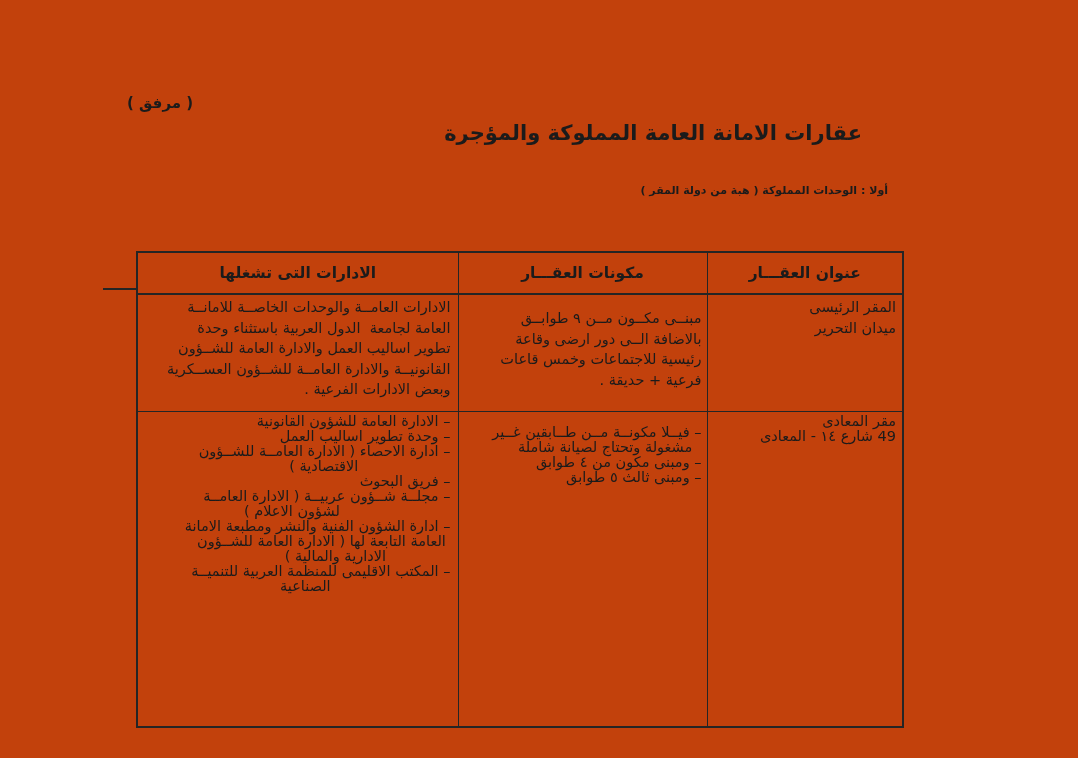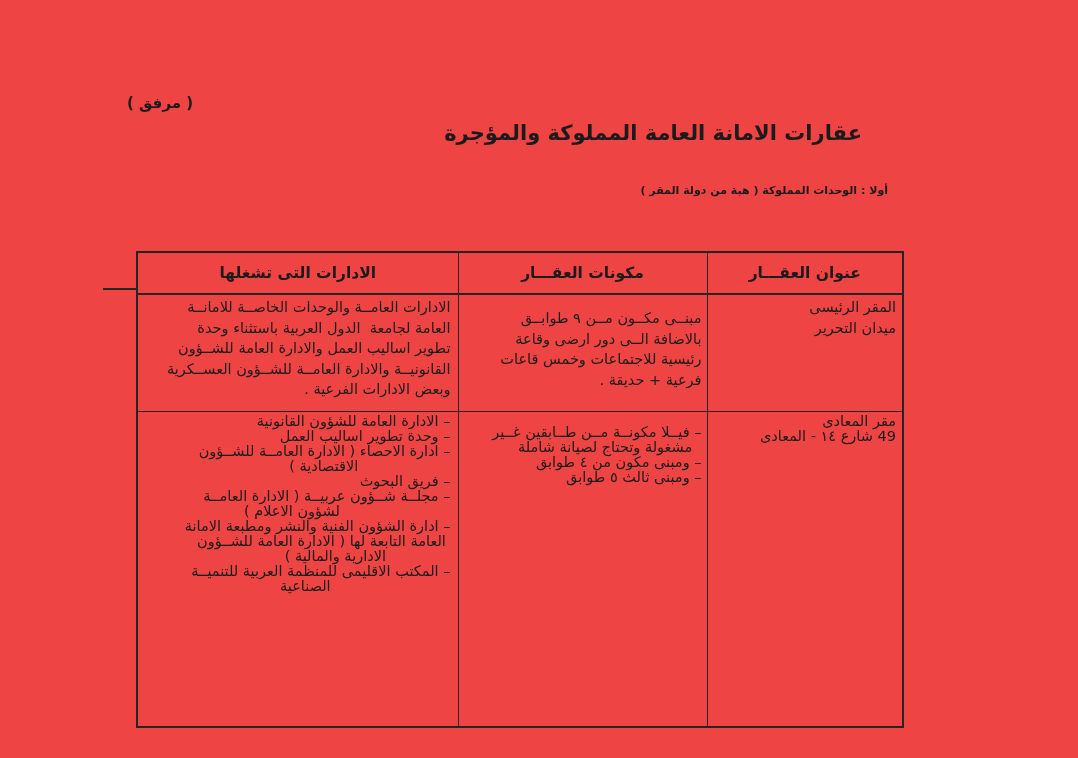--- a/index.html
+++ b/index.html
@@ -11,21 +11,21 @@
     width: 1078px;
     height: 758px;
     position: relative;
     overflow: hidden;
     font-family: "DejaVu Sans", sans-serif;
     color: #1b1b1b;
   }
   .page {
     position: absolute;
     inset: 0;
-    background: #ef4444;
+    background: #c2410c;
   }
   .attachment-note {
     position: absolute;
     left: 127px;
     top: 94px;
     font-size: 15px;
     font-weight: bold;
     direction: rtl;
     white-space: nowrap;
   }

